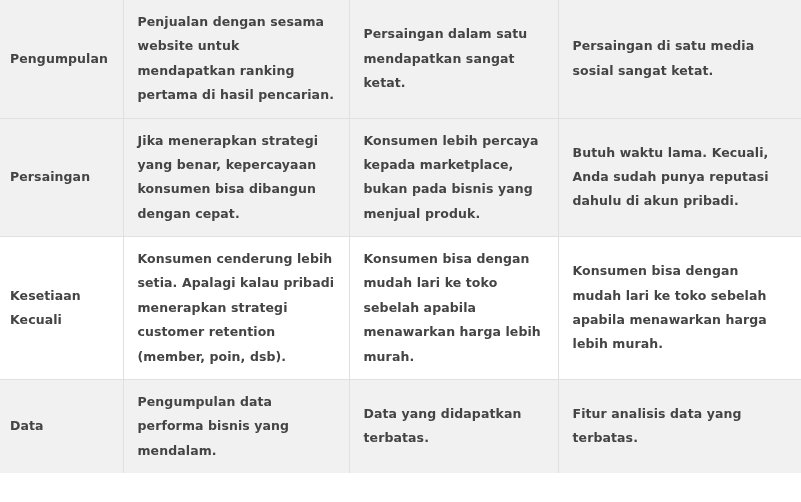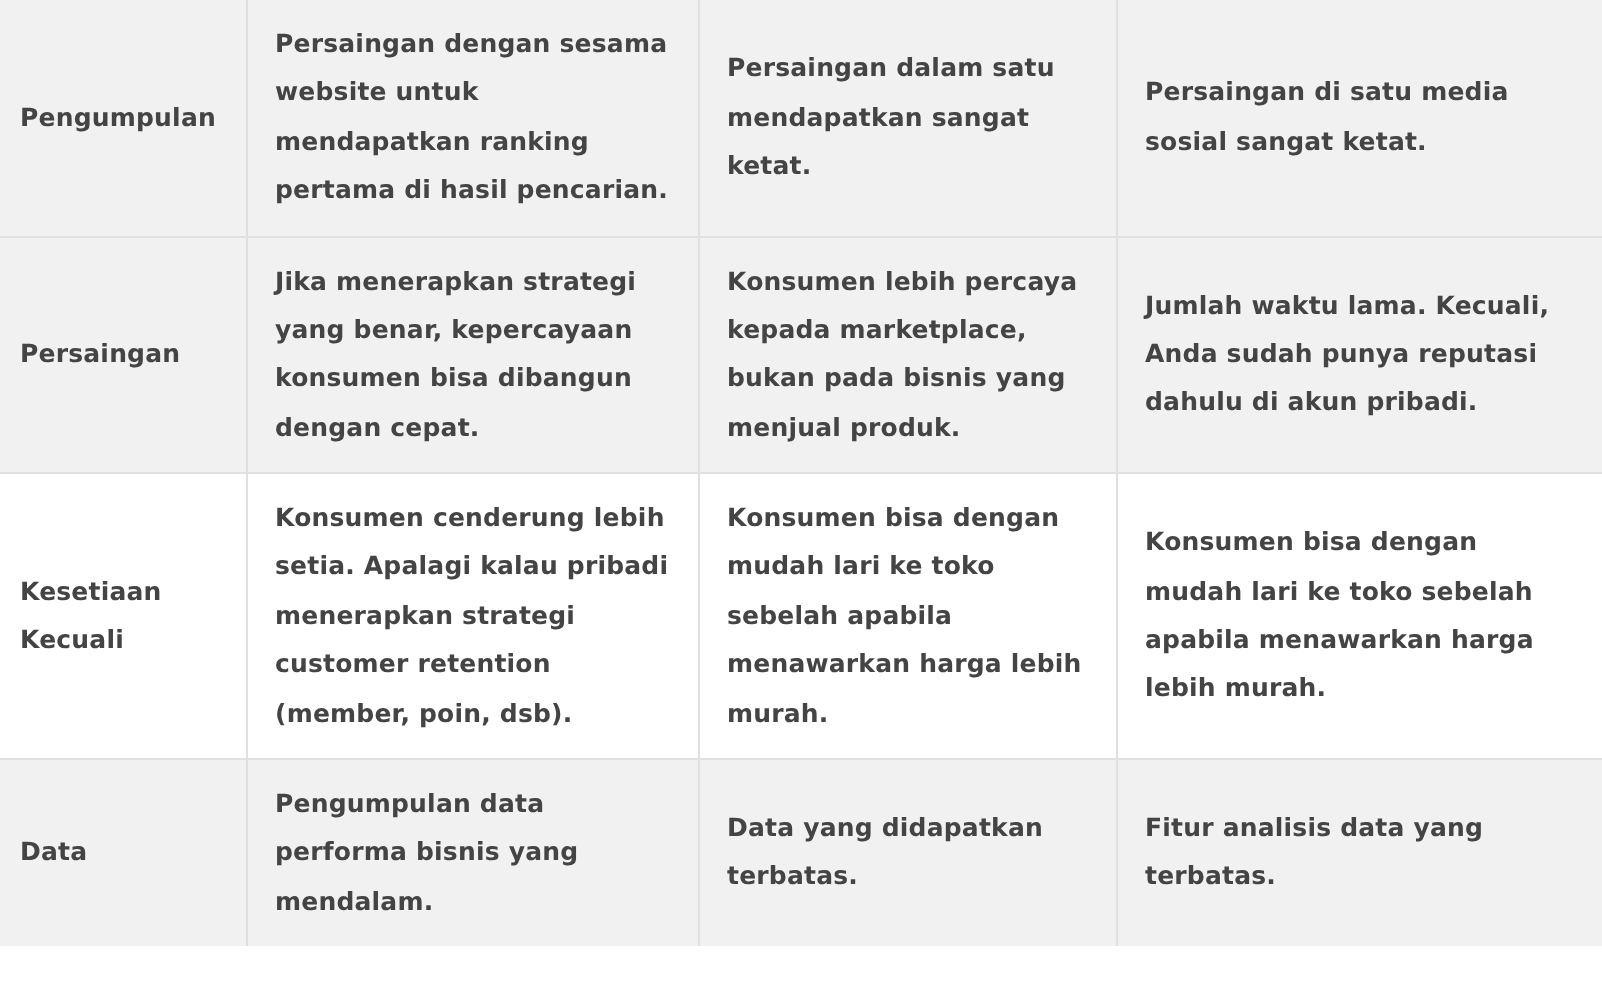--- a/index.html
+++ b/index.html
@@ -59,31 +59,31 @@
   <colgroup>
     <col class="col-w1">
     <col class="col-w2">
     <col class="col-w3">
     <col class="col-w4">
   </colgroup>
   <tbody>
 
     <tr class="row-shaded">
       <td class="col-label">Pengumpulan</td>
-      <td>Persaingan dengan sesama website untuk mendapatkan ranking pertama di hasil pencarian.</td>
+      <td>Penjualan dengan sesama website untuk mendapatkan ranking pertama di hasil pencarian.</td>
       <td>Persaingan dalam satu mendapatkan  sangat ketat.</td>
       <td class="col-last">Persaingan di satu media sosial sangat ketat.</td>
     </tr>
 
 
     <tr class="row-shaded">
       <td class="col-label">Persaingan</td>
       <td>Jika menerapkan strategi yang benar, kepercayaan konsumen bisa dibangun dengan cepat.</td>
       <td>Konsumen lebih percaya kepada marketplace, bukan pada bisnis yang menjual produk.</td>
-      <td class="col-last">Jumlah waktu lama. Kecuali, Anda sudah punya reputasi dahulu di akun pribadi.</td>
+      <td class="col-last">Butuh waktu lama. Kecuali, Anda sudah punya reputasi dahulu di akun pribadi.</td>
     </tr>
 
     <tr class="row-plain">
       <td class="col-label">Kesetiaan Kecuali</td>
       <td>Konsumen cenderung lebih setia. Apalagi kalau pribadi menerapkan strategi customer retention (member, poin, dsb).</td>
       <td>Konsumen bisa dengan mudah lari ke toko sebelah apabila menawarkan harga lebih murah.</td>
       <td class="col-last">Konsumen bisa dengan mudah lari ke toko sebelah apabila menawarkan harga lebih murah.</td>
     </tr>
 
     <tr class="row-shaded">

